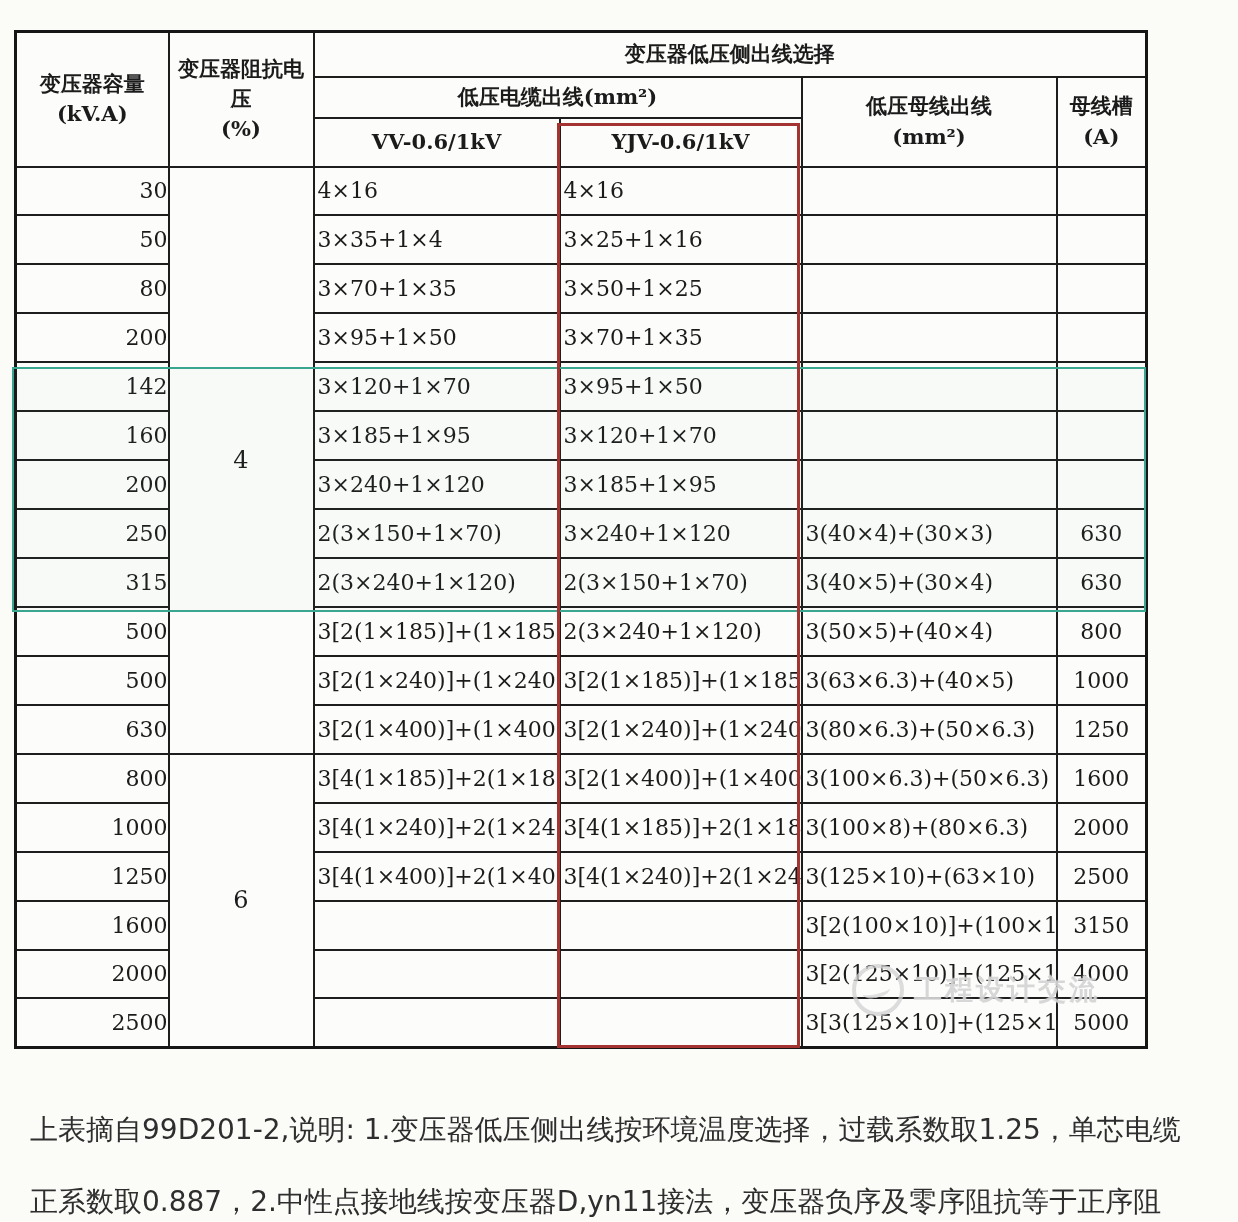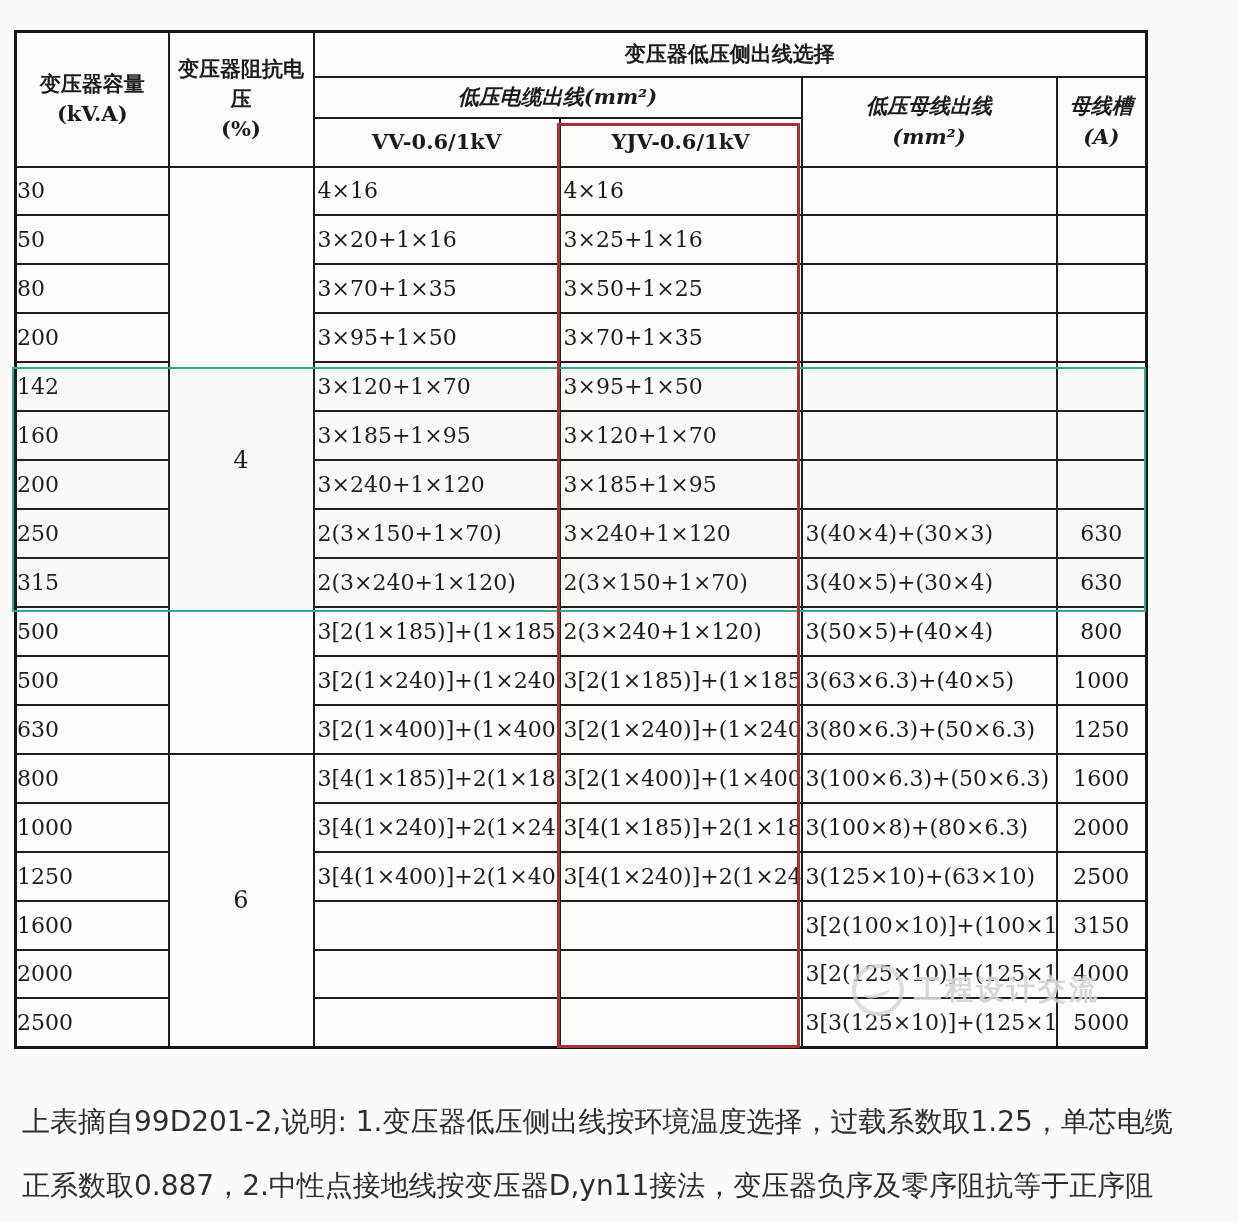--- a/index.html
+++ b/index.html
@@ -29,24 +29,24 @@
     white-space:nowrap;
   }
   table{border:3px solid #161616;}
   thead th{
     text-align:center;vertical-align:middle;
     font-weight:bold;font-size:21px;
     white-space:pre-line;
     line-height:1.45;
   }
   tr.h1{height:45px;}
-  tr.h2{height:41px;font-style:italic;}
+  tr.h2{height:41px;}
   tr.h3{height:49px;}
   tbody tr{height:48.7px;}
-  td.cap{text-align:left;}
+  td.cap{text-align:right;}
   td.imp{text-align:center;font-size:24px;}
   td.lft{text-align:left;padding-left:3px;}
   td.way{text-align:center;}
   
   .red-box{
     position:absolute;left:543px;top:93px;width:243px;height:925px;
     border:3px solid #a33431;
     pointer-events:none;
     box-sizing:border-box;
   }
@@ -80,21 +80,21 @@
     font-size:28px;font-weight:bold;letter-spacing:3px;
     text-shadow:0 0 2px rgba(255,255,255,0.8);
     white-space:nowrap;
   }
   .notes{
     position:absolute;left:18px;top:1088px;width:1212px;
     font-family:"DejaVu Sans","Liberation Sans",sans-serif;
     font-size:28px;color:#2e2e2e;
     line-height:60px;
   }
-  .notes p{margin:4px;white-space:nowrap;}
+  .notes p{margin:12px;white-space:nowrap;}
 </style>
 </head>
 <body>
 
 <div class="table-wrap">
   <table>
     <colgroup>
       <col style="width:153px">
       <col style="width:145px">
       <col style="width:246px">
@@ -126,21 +126,21 @@
         <tr>
           <td class="cap">30</td>
           <td class="imp" rowspan="12">4</td>
           <td class="lft">4×16</td>
           <td class="lft">4×16</td>
           <td class="lft"></td>
           <td class="way"></td>
         </tr>
         <tr>
           <td class="cap">50</td>
-          <td class="lft">3×20+1×16</td>
+          <td class="lft">3×35+1×4</td>
           <td class="lft">3×25+1×16</td>
           <td class="lft"></td>
           <td class="way"></td>
         </tr>
         <tr>
           <td class="cap">80</td>
           <td class="lft">3×70+1×35</td>
           <td class="lft">3×50+1×25</td>
           <td class="lft"></td>
           <td class="way"></td>

